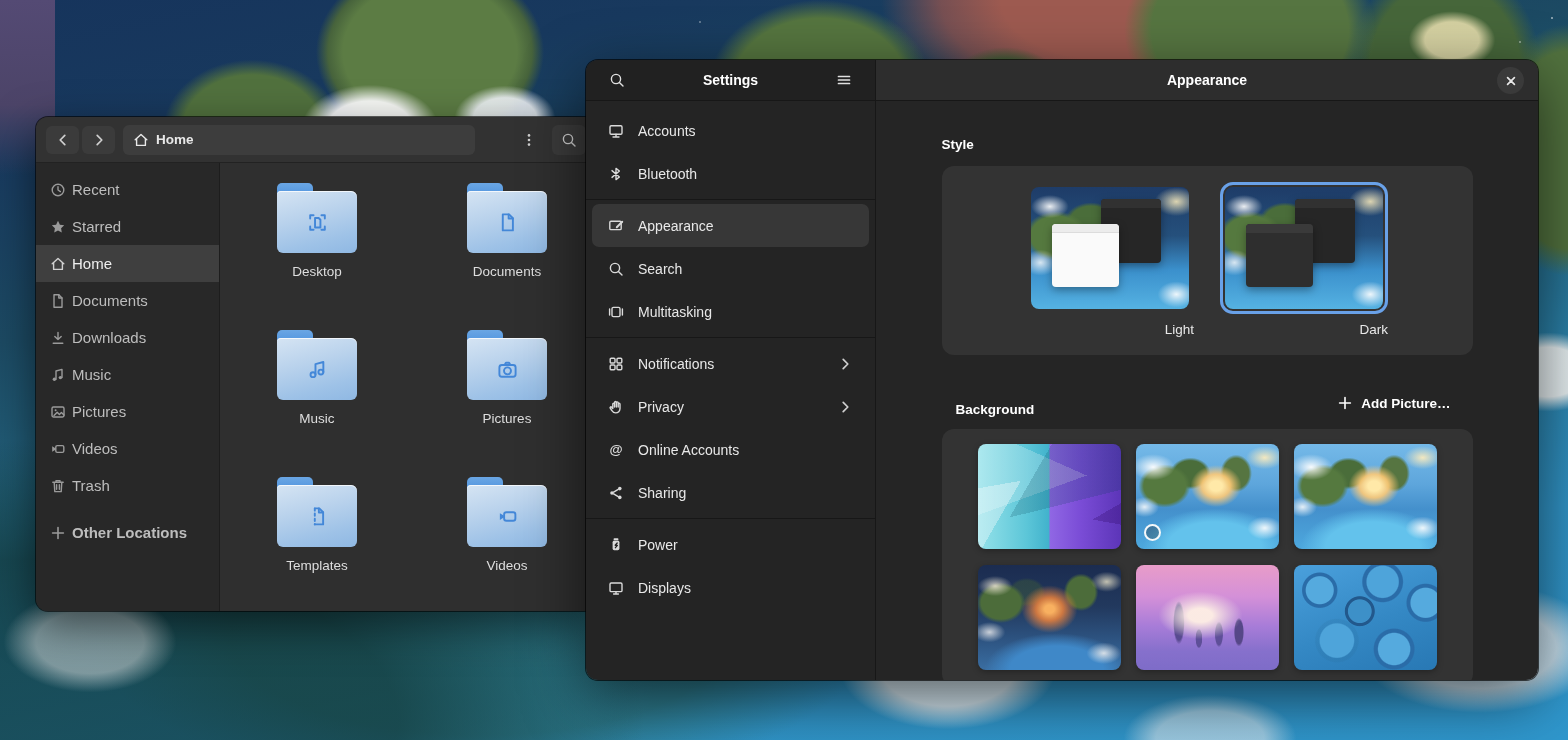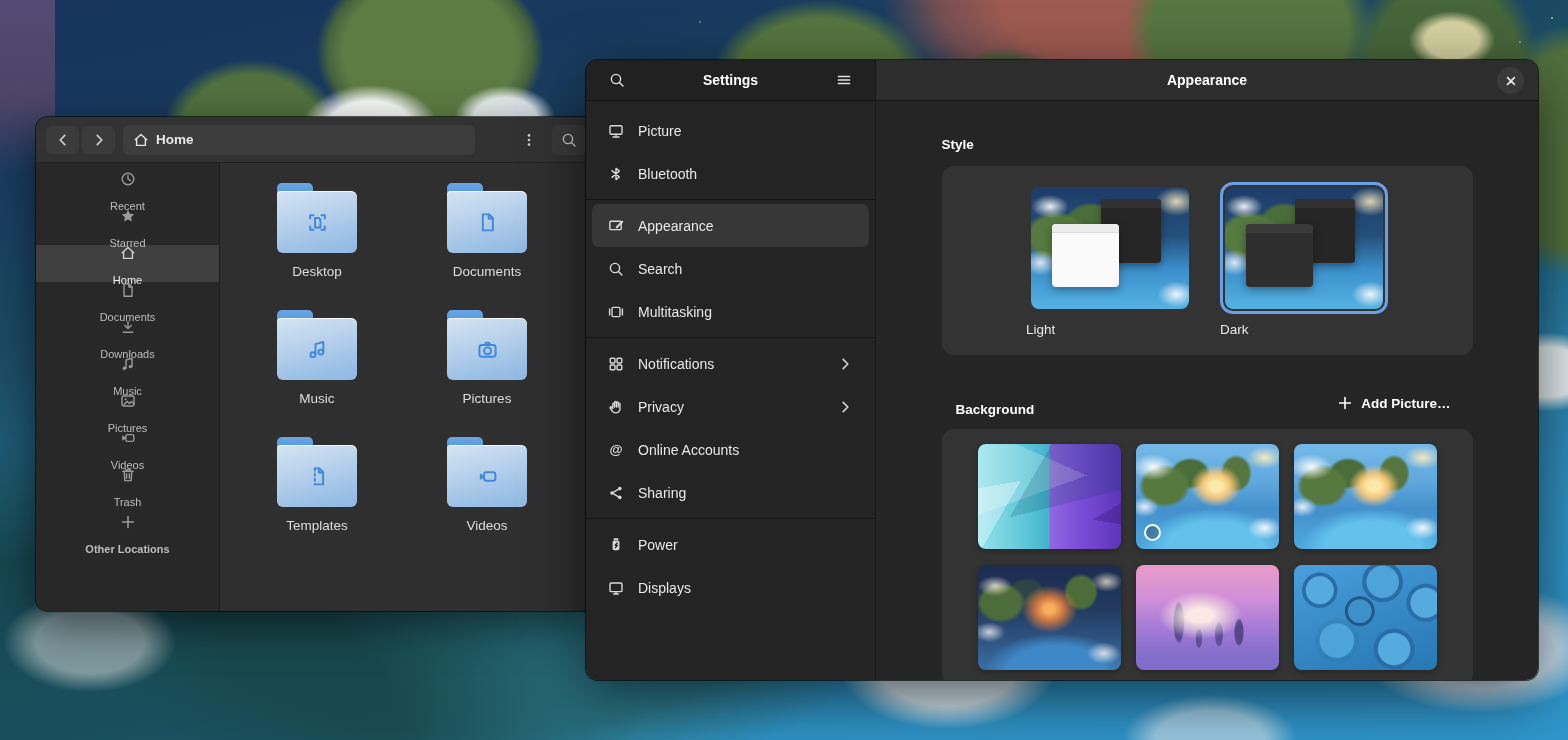--- a/index.html
+++ b/index.html
@@ -44,28 +44,28 @@
   .hbtn{display:flex;align-items:center;justify-content:center;background:#3b3b3b;
     border:none;border-radius:6px;color:#cfcfcf;cursor:pointer;padding:0;}
   .hbtn.nav{width:33px;height:28px;}
   .path-bar{flex:none;width:352px;height:30px;background:#3d3d3d;border-radius:6px;
     display:flex;align-items:center;gap:7px;padding:0 10px;color:#e8e8e8;font-size:13.5px;font-weight:700;}
   .kebab-btn{background:transparent;border:none;color:#cfcfcf;width:30px;height:30px;
     display:flex;align-items:center;justify-content:center;cursor:pointer;border-radius:6px;}
   .hbtn.search{width:34px;height:30px;}
   .fw-body{flex:1;display:flex;min-height:0;}
   .fw-sidebar{width:184px;flex:none;background:#282828;border-right:1px solid #1d1d1d;padding-top:8px;overflow:hidden;}
-  .fs-row{height:37px;display:flex;align-items:center;gap:13px;padding:0 14px;
-    color:#bdbdbd;font-size:11px;cursor:pointer;flex-direction:column;}
+  .fs-row{height:37px;display:flex;align-items:center;gap:6px;padding:0 14px;
+    color:#bdbdbd;font-size:15px;cursor:pointer;}
   .fs-row .ic{color:#9a9a9a;}
   .fs-row.selected{background:#3f3f3f;color:#eee;}
   .fs-row.selected .ic{color:#d0d0d0;}
   .fs-row.other-loc{margin-top:10px;font-weight:bold;}
   .fw-pane{flex:1;background:#2f2f2f;padding:18px 0 0 12px;position:relative;}
-  .folder-grid{display:grid;grid-template-columns:170px 170px;grid-auto-rows:127px;}
+  .folder-grid{display:grid;grid-template-columns:170px 170px;grid-auto-rows:127px;gap:20px;}
   .folder-cell{display:flex;flex-direction:column;align-items:center;cursor:pointer;}
   .folder{position:relative;width:80px;height:72px;margin-top:2px;}
   .folder .tab{position:absolute;left:0;top:0;width:36px;height:14px;border-radius:5px 5px 0 0;
     background:linear-gradient(180deg,#6aa6e4,#4f93de);}
   .folder .fbody{position:absolute;left:0;top:8px;width:80px;height:62px;border-radius:4px 6px 6px 6px;
     background:linear-gradient(165deg,#d5e4f3 0%,#b9d2ec 40%,#9ec2e7 75%,#8fb8e3 100%);
     box-shadow:inset 0 1px 0 rgba(255,255,255,.75);
     display:flex;align-items:center;justify-content:center;}
   .folder .emblem{color:#4387d8;}
   .folder-label{margin-top:9px;font-size:13.5px;color:#dedede;}
@@ -93,21 +93,21 @@
   .sw-content-header{height:41px;flex:none;background:#2d2d2d;border-bottom:1px solid #171717;
     position:relative;display:flex;align-items:center;justify-content:center;}
   .sw-content-header .title{font-size:14px;font-weight:700;color:#fff;}
   .close-btn{position:absolute;right:14px;top:7px;width:27px;height:27px;border-radius:50%;
     background:#3a3a3a;border:none;color:#e8e8e8;display:flex;align-items:center;justify-content:center;cursor:pointer;}
   .panel-scroll{flex:1;overflow:hidden;}
   .panel-col{width:531px;margin:0 auto;}
   .sec-heading{margin:36px 0 14px;font-size:13.5px;font-weight:700;color:#fff;}
   .card{background:#333;border-radius:12px;}
   .style-card{height:189px;display:flex;align-items:flex-start;justify-content:center;gap:26px;padding-top:16px;}
-  .style-opt{display:flex;flex-direction:column;align-items:flex-start;cursor:pointer;}
+  .style-opt{display:flex;flex-direction:column;align-items:flex-end;cursor:pointer;}
   .preview-wrap{border:3px solid transparent;border-radius:13px;padding:2px;}
   .style-opt.selected .preview-wrap{border-color:#69a1e8;}
   .preview{width:158px;height:122px;border-radius:8px;position:relative;overflow:hidden;
     background:
       radial-gradient(26px 16px at 12% 16%, rgba(255,255,255,.9), rgba(255,255,255,0) 72%),
       radial-gradient(30px 20px at 92% 12%, rgba(240,228,185,.9), rgba(240,228,185,0) 72%),
       radial-gradient(26px 18px at 92% 88%, rgba(255,255,255,.9), rgba(255,255,255,0) 72%),
       radial-gradient(24px 18px at 6% 62%, rgba(255,255,255,.8), rgba(255,255,255,0) 72%),
       radial-gradient(44px 34px at 16% 40%, #55793f 0 58%, rgba(85,121,63,0) 72%),
       radial-gradient(36px 26px at 38% 28%, #4a6d3a 0 58%, rgba(74,109,58,0) 72%),
@@ -433,21 +433,21 @@
         </button>
       </header>
       <nav class="sw-nav" id="settings-nav">
           <div class="sw-row">
             <span class="ic">
               <svg width="16" height="16" viewBox="0 0 16 16" fill="none" stroke="currentColor" stroke-width="1.4" stroke-linecap="round" stroke-linejoin="round">
                 <rect x="2" y="2.8" width="12" height="8.4" rx="1.2"></rect>
                 <path d="M8 11.2v2.6M5 14h6"></path>
               </svg>
             </span>
-            <span class="lbl">Picture</span>
+            <span class="lbl">Accounts</span>
           </div>
           <div class="sw-row">
             <span class="ic">
               <svg width="16" height="16" viewBox="0 0 16 16" fill="none" stroke="currentColor" stroke-width="1.4" stroke-linecap="round" stroke-linejoin="round">
                 <path d="M4 4.6 11.4 11 8 13.6V2.4L11.4 5 4 11.4"></path>
               </svg>
             </span>
             <span class="lbl">Bluetooth</span>
           </div>
           <div class="sw-div"></div>

